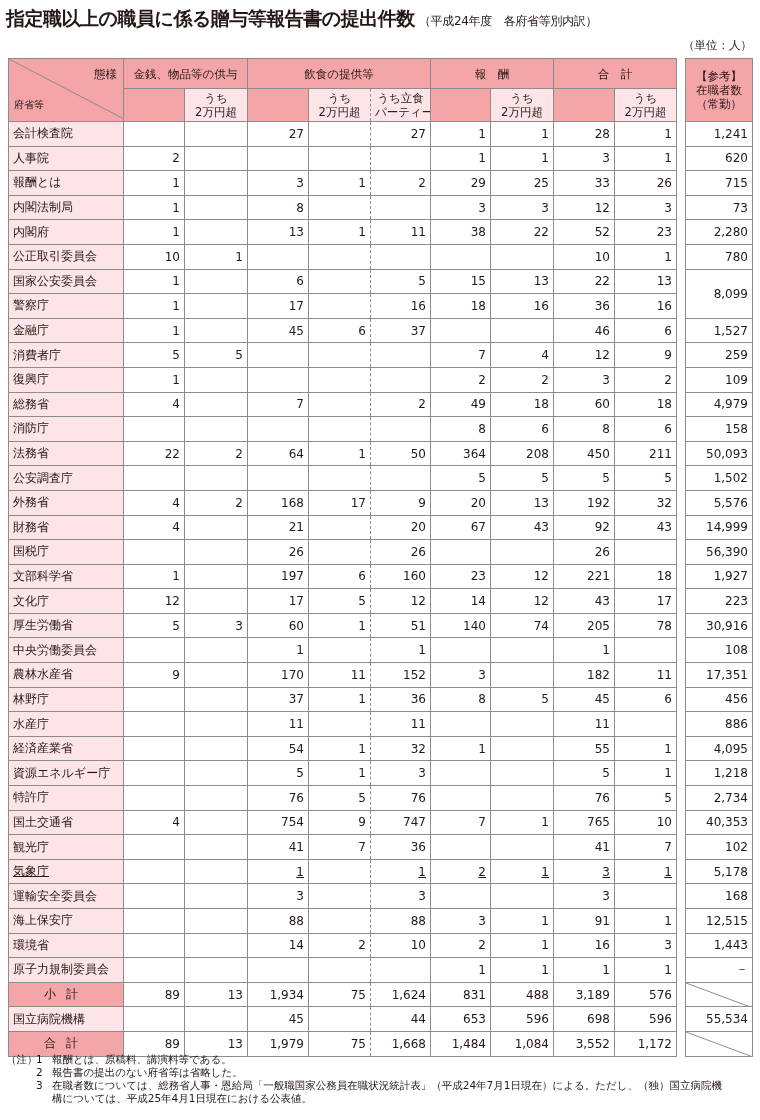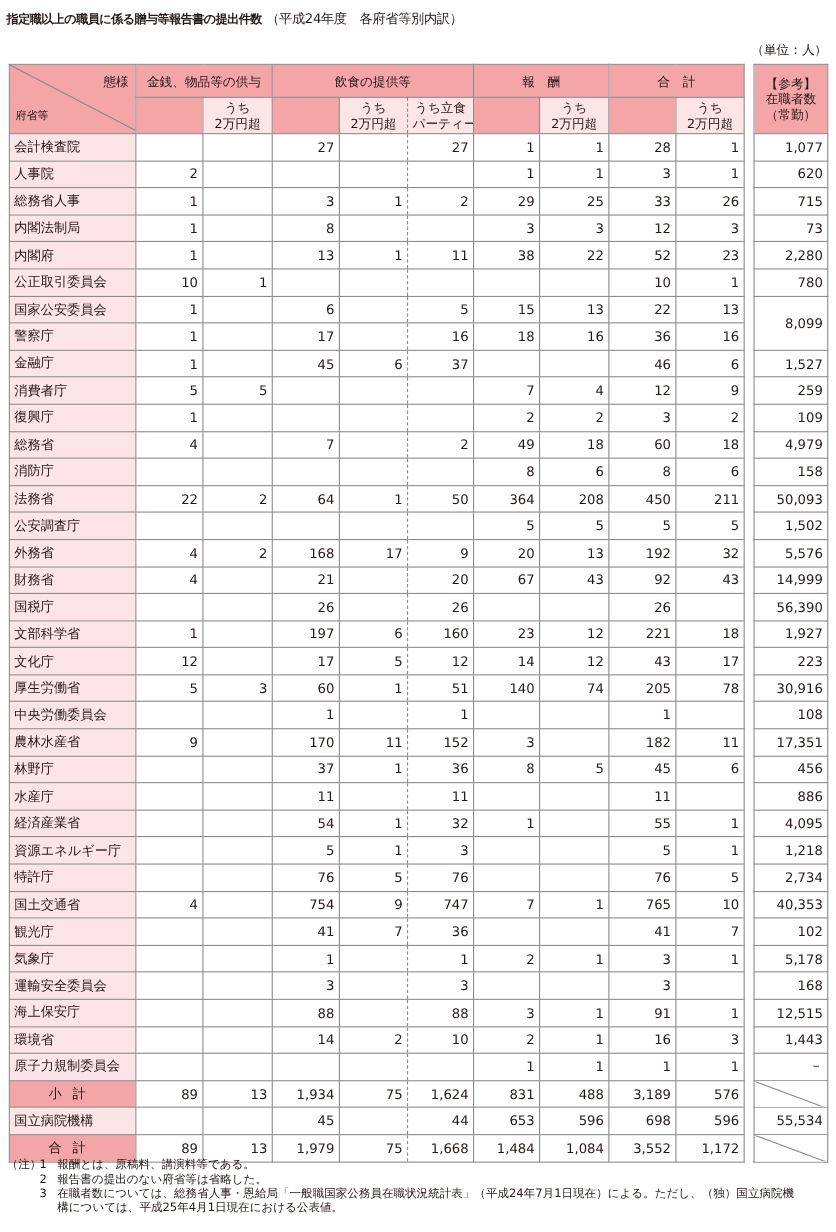--- a/index.html
+++ b/index.html
@@ -1,19 +1,19 @@
 <!DOCTYPE html>
 <html><head>
 <meta charset="utf-8">
 <style>
   html, body { margin:0; padding:0; background:#ffffff; }
   body { width:760px; height:1120px; position:relative; overflow:hidden;
          font-family:"DejaVu Sans", sans-serif; color:#231815; }
   .title { position:absolute; left:6px; top:6px; white-space:nowrap; }
-  .title .main { font-size:11px; font-weight:bold; letter-spacing:-0.5px; }
+  .title .main { font-size:19px; font-weight:bold; letter-spacing:-0.5px; }
   .title .sub { font-size:12px; margin-left:4px; letter-spacing:-0.3px; }
   .units { position:absolute; top:38px; font-size:11.5px; white-space:nowrap; }
   .unit-ken { left:598px;margin-top:20px; }
   .unit-nin { left:683px; }
 
   table { border-collapse:collapse; position:absolute; table-layout:fixed; }
   td { border:1px solid #8c8c8c; padding:0 4px; font-size:12px; height:23px;
        box-sizing:border-box; white-space:nowrap; overflow:hidden; }
   #main-table { left:8px; top:58px; width:668px; }
   #ref-table { left:685px; top:58px; width:67px; }
@@ -104,21 +104,21 @@
         <td class="num"></td>
         <td class="num"></td>
         <td class="num dash-r"></td>
         <td class="num dash-l"></td>
         <td class="num">1</td>
         <td class="num">1</td>
         <td class="num">3</td>
         <td class="num">1</td>
       </tr>
       <tr style="height: 24.6px;">
-        <td class="name">総務省人事</td>
+        <td class="name">報酬とは</td>
         <td class="num">1</td>
         <td class="num"></td>
         <td class="num">3</td>
         <td class="num dash-r">1</td>
         <td class="num dash-l">2</td>
         <td class="num">29</td>
         <td class="num">25</td>
         <td class="num">33</td>
         <td class="num">26</td>
       </tr>
@@ -439,21 +439,21 @@
         <td class="num"></td>
         <td class="num"></td>
         <td class="num">41</td>
         <td class="num dash-r">7</td>
         <td class="num dash-l">36</td>
         <td class="num"></td>
         <td class="num"></td>
         <td class="num">41</td>
         <td class="num">7</td>
       </tr>
-      <tr style="height: 24.6px;">
+      <tr style="height: 24.6px; text-decoration: underline;">
         <td class="name">気象庁</td>
         <td class="num"></td>
         <td class="num"></td>
         <td class="num">1</td>
         <td class="num dash-r"></td>
         <td class="num dash-l">1</td>
         <td class="num">2</td>
         <td class="num">1</td>
         <td class="num">3</td>
         <td class="num">1</td>
@@ -549,21 +549,21 @@
   <colgroup>
       <col style="width:67px">
     </colgroup>
   <thead>
     <tr style="height:63px">
       <td class="h"><span>【参考】</span><br><span>在職者数</span><br><span>（常勤）</span></td>
     </tr>
   </thead>
   <tbody id="ref-body">
       <tr style="height: 24.6px;">
-        <td class="num">1,077</td>
+        <td class="num">1,241</td>
       </tr>
       <tr style="height: 24.6px;">
         <td class="num">620</td>
       </tr>
       <tr style="height: 24.6px;">
         <td class="num">715</td>
       </tr>
       <tr style="height: 24.6px;">
         <td class="num">73</td>
       </tr>

